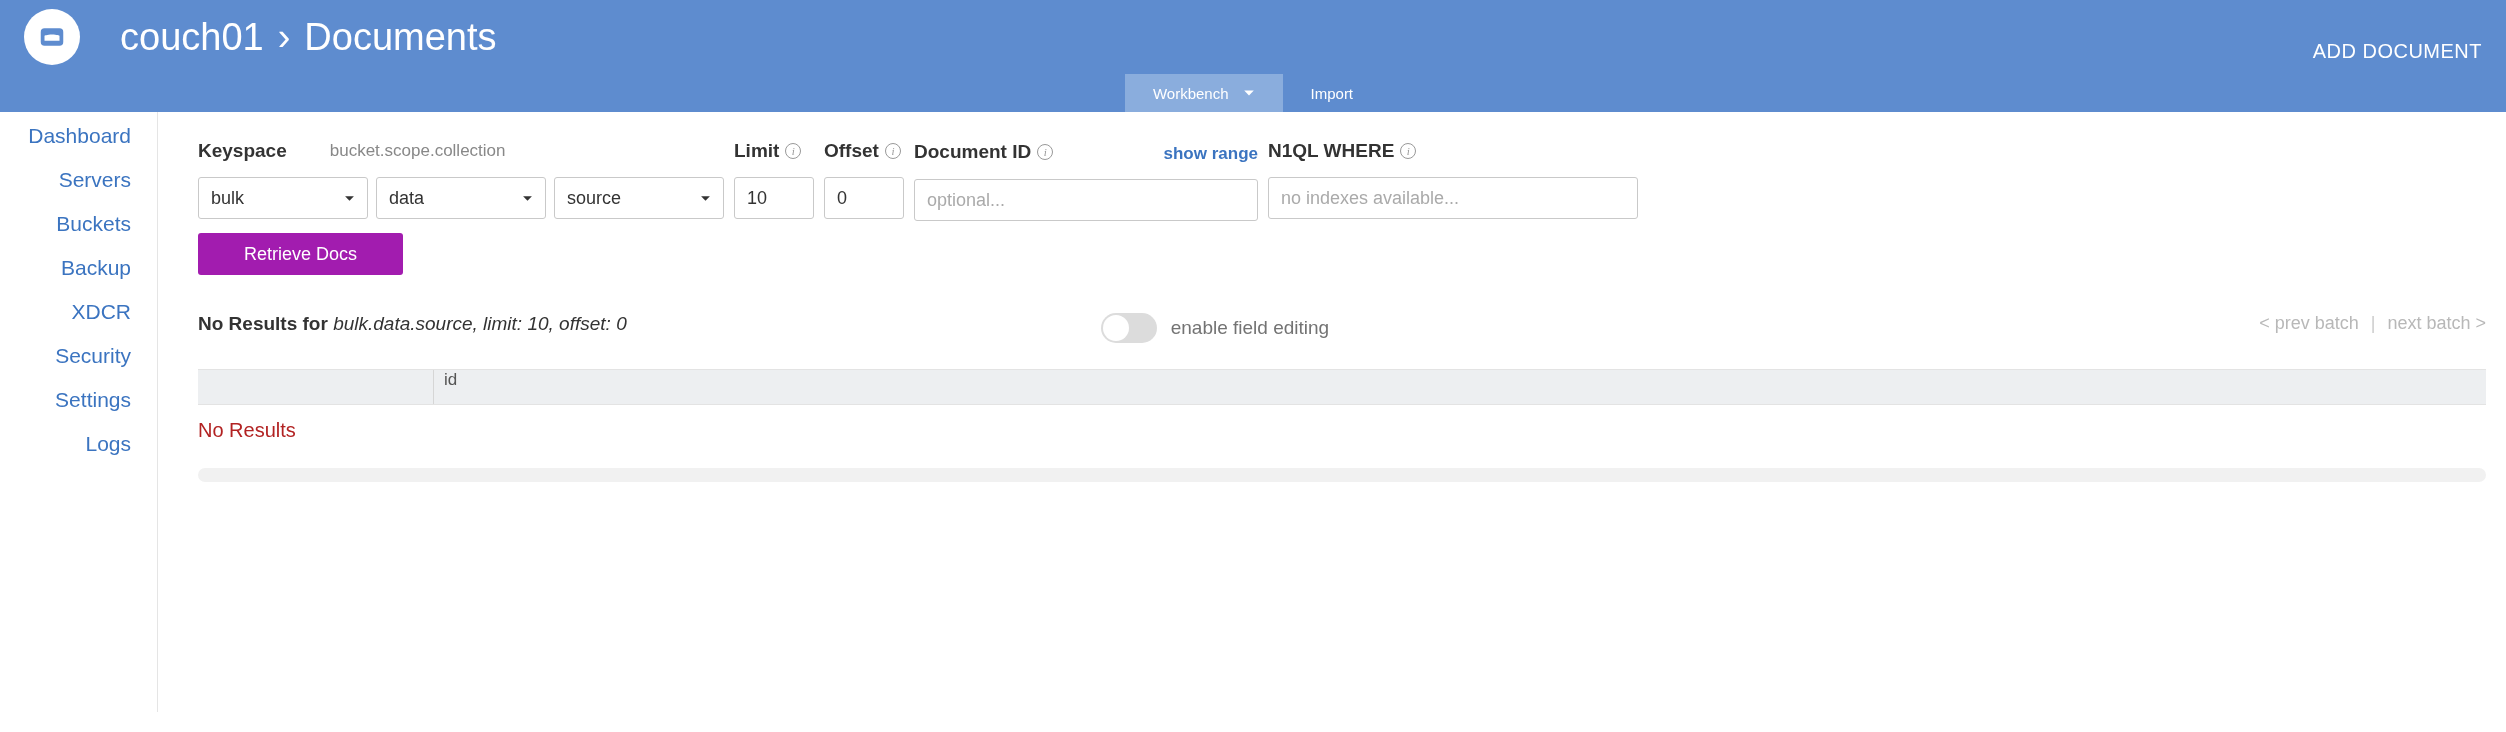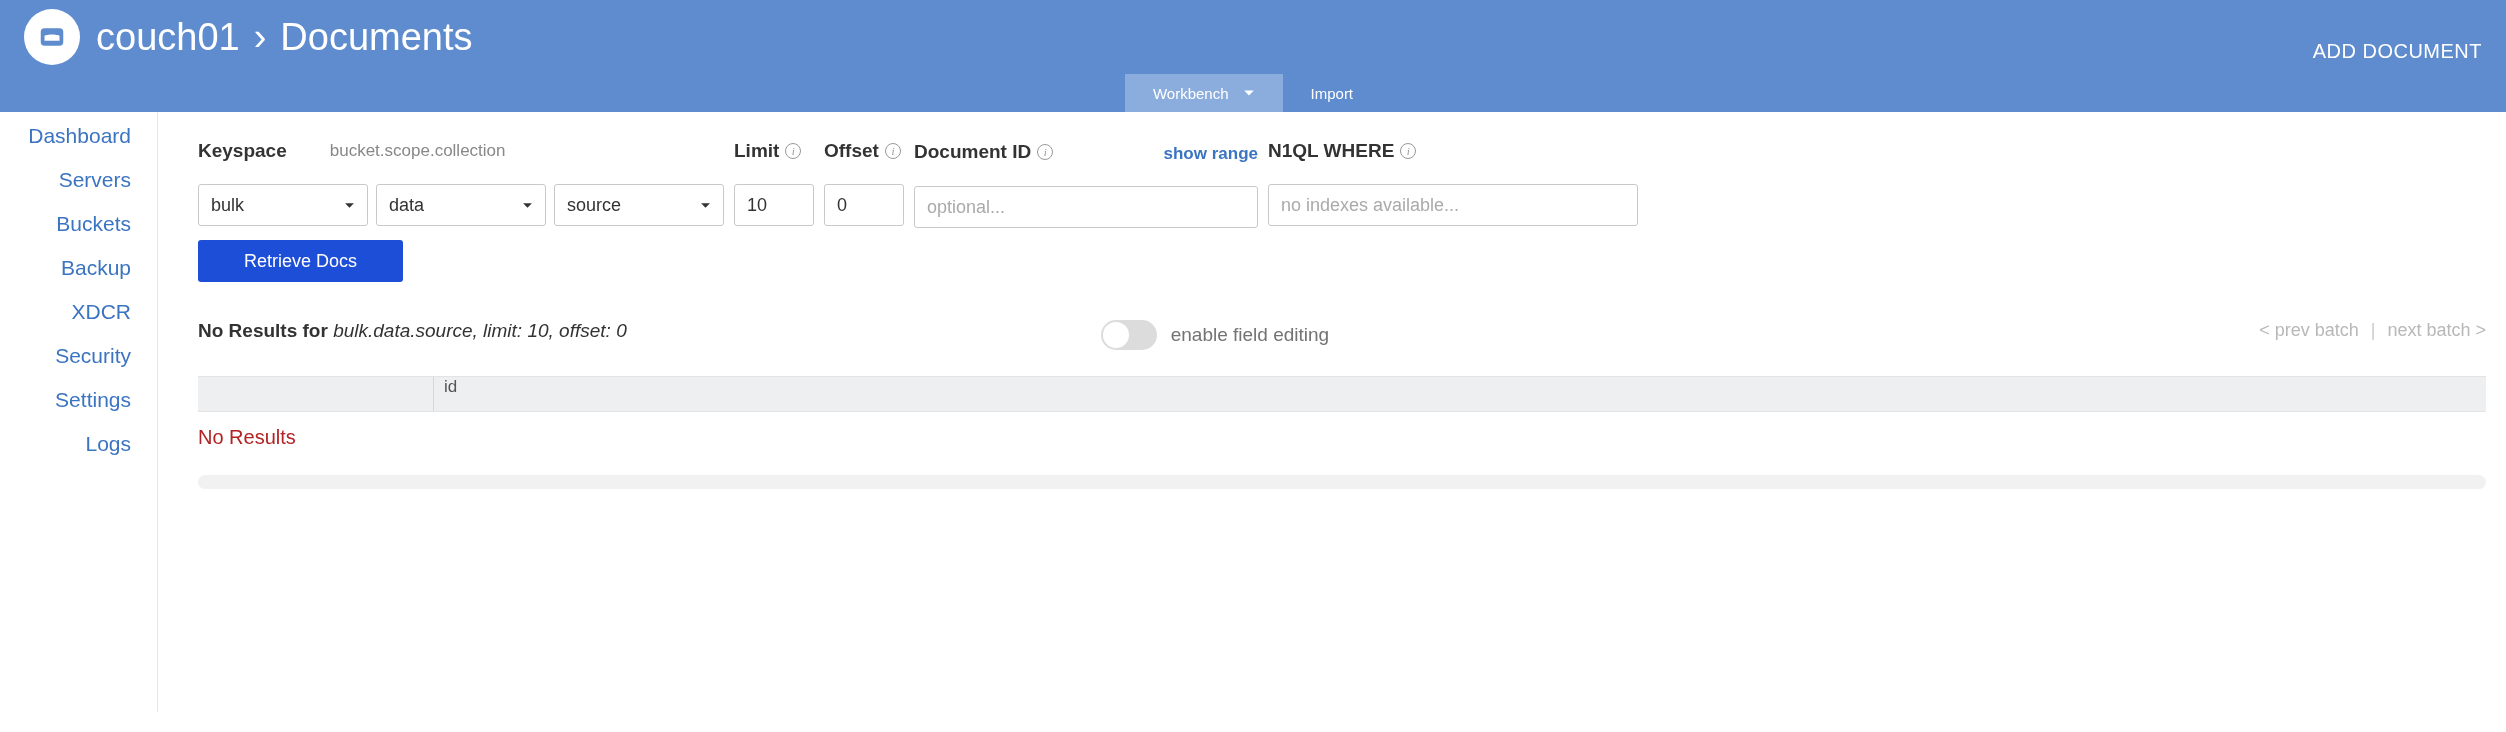--- a/index.html
+++ b/index.html
@@ -6,20 +6,21 @@
     body { font-family: -apple-system, BlinkMacSystemFont, "Segoe UI", Helvetica, Arial, sans-serif; background: #fff; color: #333; }
 
     .header {
       background: #5e8ccf;
       color: #fff;
       display: flex;
       align-items: center;
       padding: 8px 24px;
       position: relative;
       height: 74px;
+      gap: 24px;
     }
     .logo-circle {
       width: 56px;
       height: 56px;
       background: #fff;
       border-radius: 50%;
       display: flex;
       align-items: center;
       justify-content: center;
       margin-right: 16px;
@@ -88,21 +89,21 @@
       flex: 1;
       padding: 28px 20px 20px 40px;
     }
 
     .filters-row {
       display: flex;
       align-items: flex-start;
       gap: 10px;
       flex-wrap: wrap;
     }
-    .filter-group { display: flex; flex-direction: column; gap: 22px; }
+    .filter-group { display: flex; flex-direction: column; gap: 15px; }
     .filter-label {
       font-size: 19px;
       font-weight: 600;
       color: #333;
       display: flex;
       align-items: center;
       gap: 6px;
     }
     .filter-label .hint {
       font-weight: 400;
@@ -143,21 +144,21 @@
     .select .caret svg { width: 11px; height: 11px; }
     .text-input::placeholder { color: #aaa; }
 
     .keyspace-selects { display: flex; gap: 8px; }
     .keyspace-selects .select { width: 170px; }
 
     .show-range { color: #3b74c0; font-size: 17px; cursor: pointer; margin-left: auto; padding-top: 4px; }
 
     .retrieve-btn {
       margin-top: 12px;
-      background: #1d4ed8;
+      background: #a21caf;
       color: #fff;
       border: none;
       border-radius: 3px;
       height: 42px;
       padding: 0 46px;
       font-size: 18px;
       cursor: pointer;
     }
 
     .results-row {

